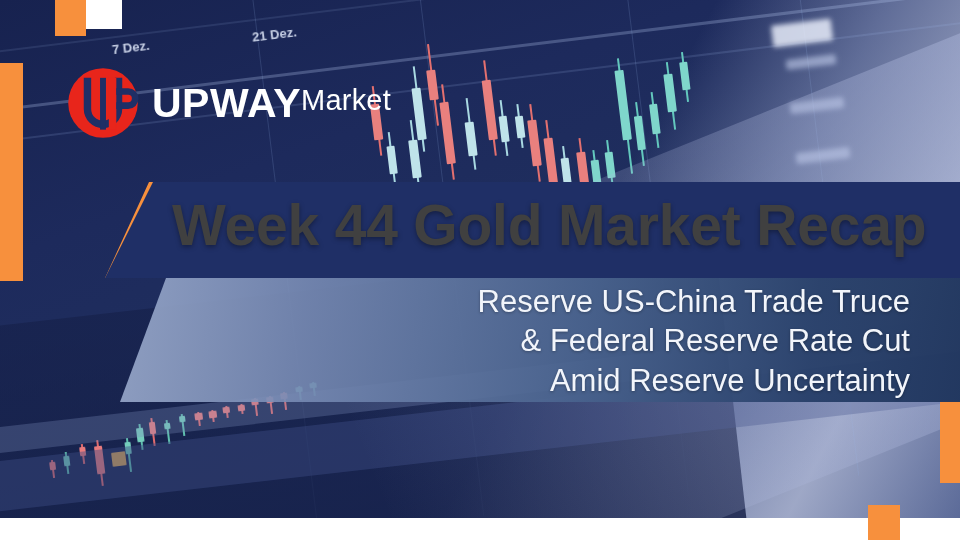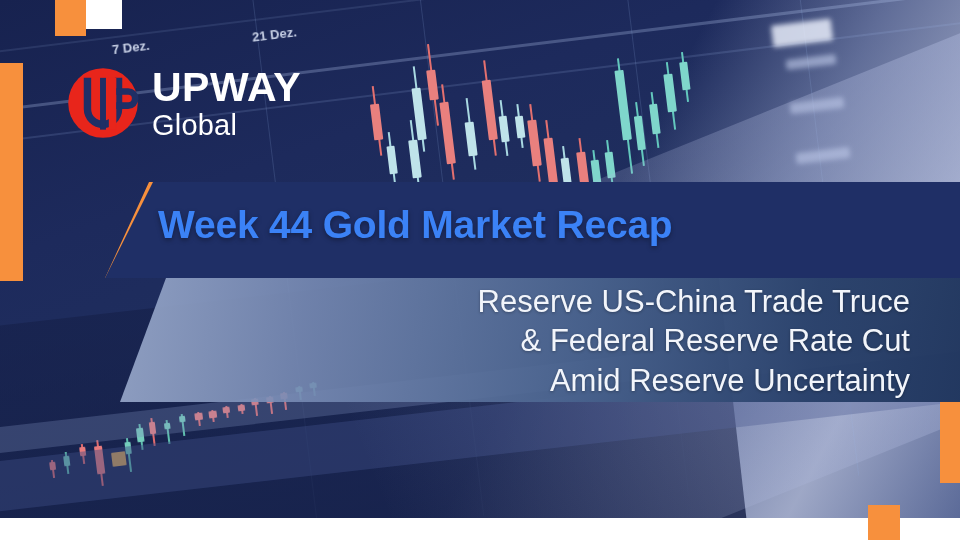--- a/index.html
+++ b/index.html
@@ -87,21 +87,21 @@
   .accent-top-rect   { left:55px;  top:0px;   width:31px;  height:36px; }
   .notch-white       { position:absolute; left:86px; top:0px; width:36px; height:29px; background:#ffffff; }
   .accent-left-bar   { left:0px;   top:63px;  width:23px;  height:218px; }
   .accent-right-bar  { left:940px; top:401px; width:20px;  height:82px; }
   .accent-bottom-rect{ left:868px; top:505px; width:32px;  height:35px; }
   .bottom-white      { position:absolute; left:0; top:518px; width:960px; height:22px; background:#ffffff; }
 
   
   .logo { position:absolute; left:66px; top:66px; display:flex; align-items:center; gap:12px; }
   .logo-mark { width:74px; height:74px; flex:0 0 74px; }
-  .logo-text { display:flex; flex-direction:column; justify-content:center; line-height:1; }
+  .logo-text { display:flex; justify-content:center; line-height:1; }
   .logo-upway {
     color:#ffffff; font-size:41px; font-weight:700;
     letter-spacing:0.5px; font-family:"Liberation Sans", sans-serif;
   }
   .logo-global {
     color:#ffffff; font-size:29px; font-weight:400;
     letter-spacing:0.2px; margin-top:3px; font-family:"Liberation Sans", sans-serif;
   }
 
   
@@ -115,24 +115,24 @@
     position:absolute;
     left:105px; top:182px; width:855px; height:96px;
     background:#f7903d;
     clip-path:polygon(
       48px 0, 100% 0, 100% 4px, 51px 4px, 6px 89px, 100% 89px,
       100% 96px, 0 96px, 44px 0
     );
   }
   .title-text {
     position:absolute;
-    left:158px; top:192px; width:760px; height:66px;
+    left:172px; top:192px; width:760px; height:66px;
     display:flex; align-items:center;
-    color:#3b82f6;
-    font-size:39px; font-weight:700;
+    color:#404040;
+    font-size:57px; font-weight:700;
     letter-spacing:-0.2px;
     white-space:nowrap;
     font-family:"Liberation Sans", sans-serif;
     text-shadow:0 2px 5px rgba(0,0,0,0.35);
   }
 
   
   .subtitle-panel {
     position:absolute;
     left:120px; top:278px; width:840px; height:124px;
@@ -366,21 +366,21 @@
 
         <path fill="#1f2f66" d="M68 30h16a14 14 0 0 1 0 28H68v-9h16a5 5 0 0 0 0-10H68z"></path>
 
         <rect x="46" y="16" width="8" height="70" fill="#1f2f66"></rect>
         <rect x="58" y="16" width="9" height="70" fill="#e8251b"></rect>
         <path fill="#e8251b" d="M24 16h10v42a16 16 0 0 0 12 15.5V86A26 26 0 0 1 24 60z" opacity="0"></path>
       </svg>
     </span>
     <span class="logo-text">
       <span class="logo-upway">UPWAY</span>
-      <span class="logo-global">Global</span>
+      <span class="logo-global">Market</span>
     </span>
   </div>
 
   <div class="title-banner-border"></div>
   <div class="title-banner"></div>
   <div class="title-text">Week 44 Gold Market Recap</div>
 
   <div class="subtitle-panel"></div>
   <div class="subtitle-text">
     <span class="line">Reserve US-China Trade Truce</span>

